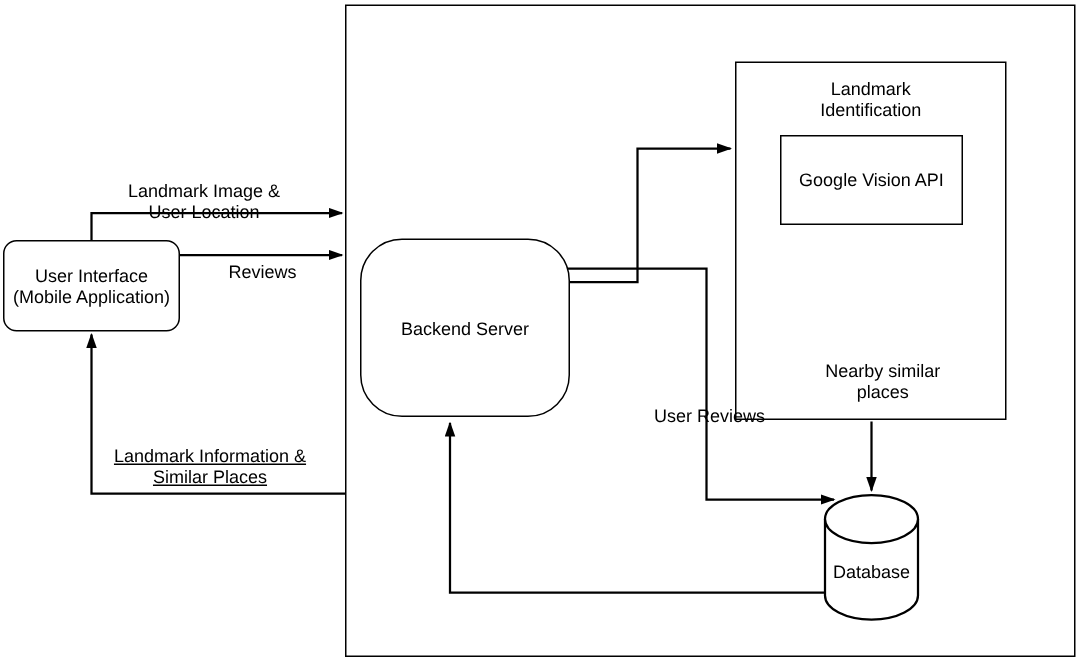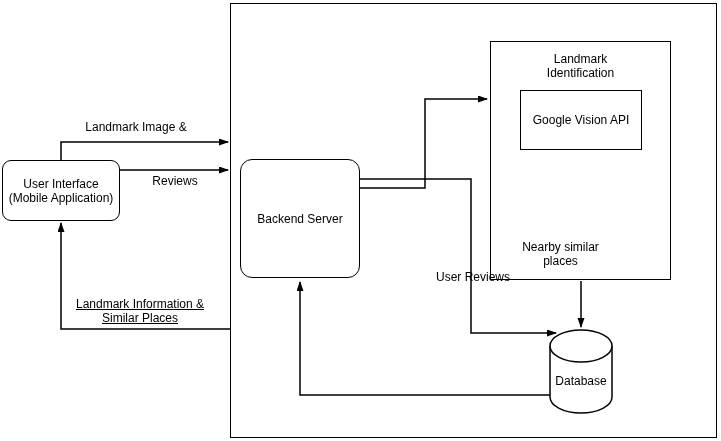--- a/index.html
+++ b/index.html
@@ -42,32 +42,32 @@
     white-space: nowrap;
   }
   .outer-rect {
     position: absolute;
     box-sizing: border-box;
     border: 1.5px solid #000000;
     background: transparent;
   }
   
   #ui-box        { left: 2px;   top: 160px; width: 118px; height: 61px; border-radius: 9px; }
-  #backend-box   { left: 240px; top: 159px; width: 120px; height: 119px; border-radius: 12px; }
+  #backend-box   { left: 240px; top: 159px; width: 140px; height: 119px; border-radius: 28px; }
   #landmark-box  { left: 490px; top: 41px;  width: 181px; height: 239px; background: transparent; justify-content: flex-start; padding-top: 10px; }
   #vision-box    { left: 520px; top: 90px;  width: 122px; height: 60px; text-align: right; }
   #places-box    { left: 520px; top: 170px; width: 122px; height: 60px; }
   #outer-boundary{ left: 230px; top: 3px;   width: 487px; height: 435px; }
   
   #lbl-landmark-image { left: 56px;  top: 120px; width: 160px; text-align: center; }
   #lbl-reviews        { left: 140px; top: 174px; width: 70px; }
   #lbl-landmark-info  { left: 50px;  top: 297px; width: 180px; text-decoration: underline; }
   #lbl-user-reviews   { left: 436px; top: 270px; width: 80px; text-align: left; }
   #lbl-db-backend     { left: 309px; top: 371px; width: 220px; }
-  #lbl-nearby         { left: 462px; top: 240px; width: 197px; }
+  #lbl-nearby         { left: 490px; top: 240px; width: 197px; }
   #lbl-database       { left: 551px; top: 374px; width: 60px; }
 </style>
 </head>
 <body>
 
 <div id="canvas">
 
   <svg id="connector-layer" viewBox="0 0 721 441" xmlns="http://www.w3.org/2000/svg">
     <defs>
       <marker id="arrowhead" markerWidth="10" markerHeight="8" refX="9" refY="3.5" orient="auto" markerUnits="userSpaceOnUse">
@@ -111,20 +111,21 @@
     <div>Identification</div>
   </div>
 
   <div id="vision-box" class="node">
     <div>Google Vision API</div>
   </div>
 
 
   <div id="lbl-landmark-image" class="label">
     <div>Landmark Image &amp;</div>
+    <div>User Location</div>
   </div>
 
   <div id="lbl-reviews" class="label">Reviews</div>
 
   <div id="lbl-landmark-info" class="label">
     <div>Landmark Information &amp;</div>
     <div>Similar Places</div>
   </div>
 
   <div id="lbl-user-reviews" class="label">User Reviews</div>

